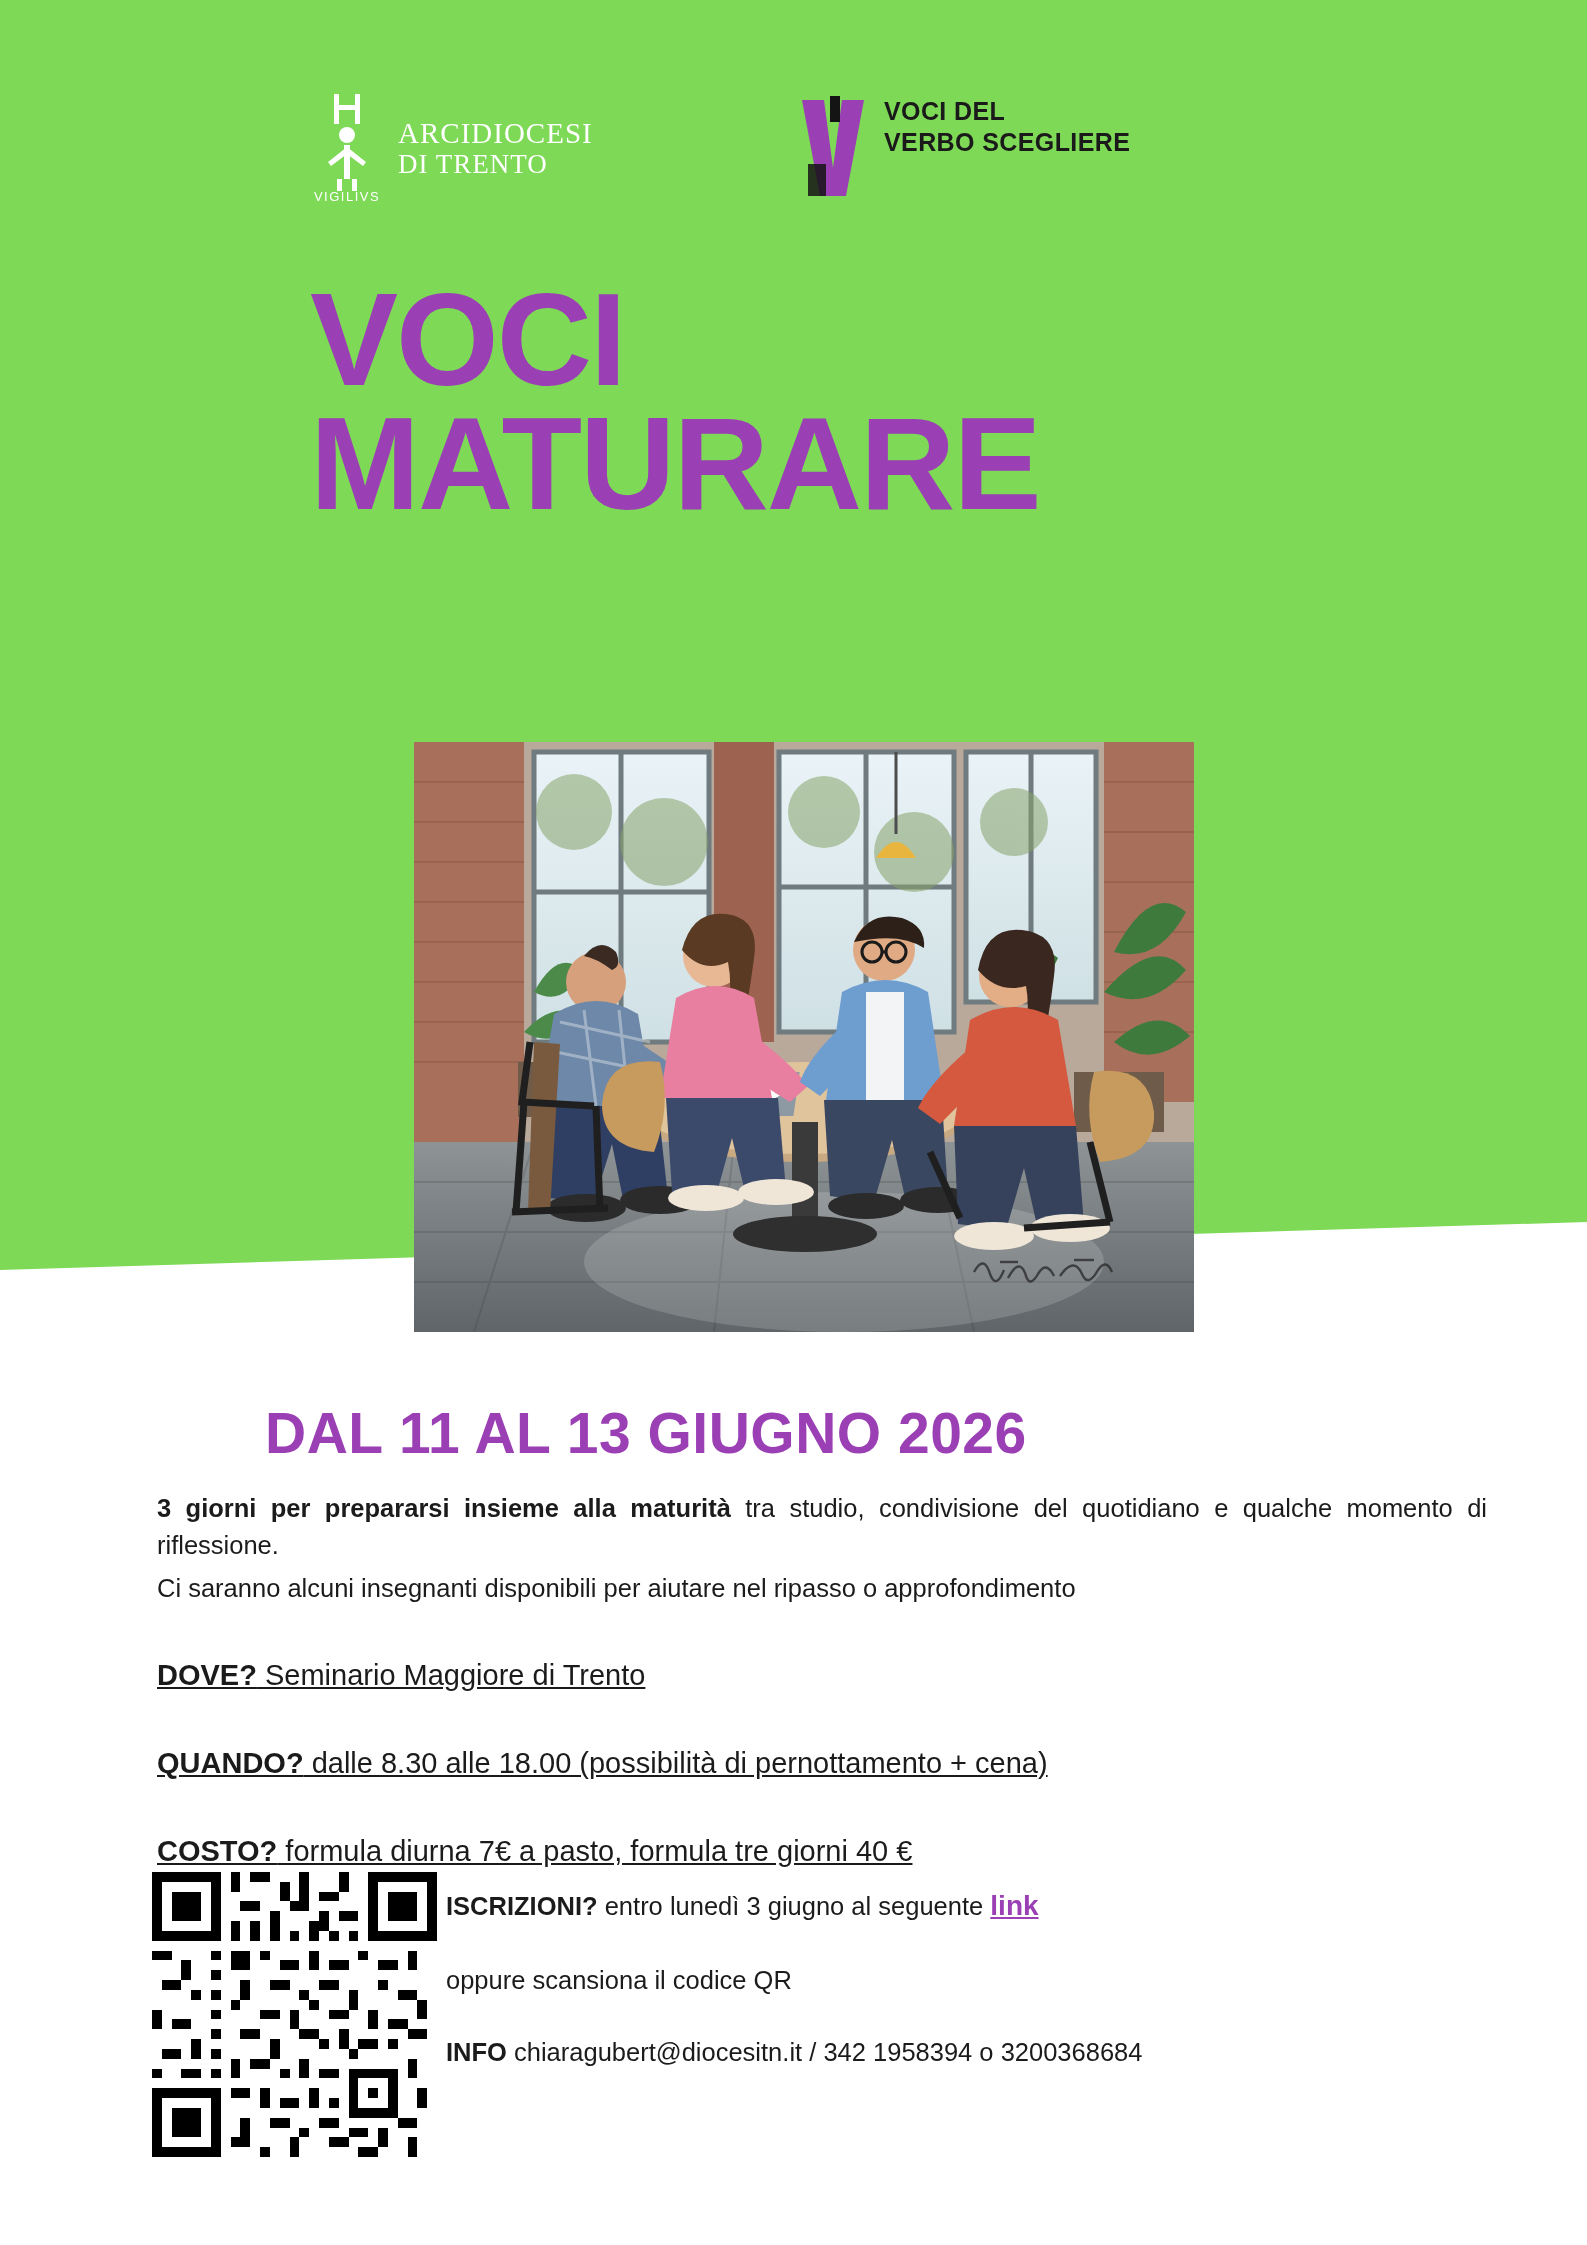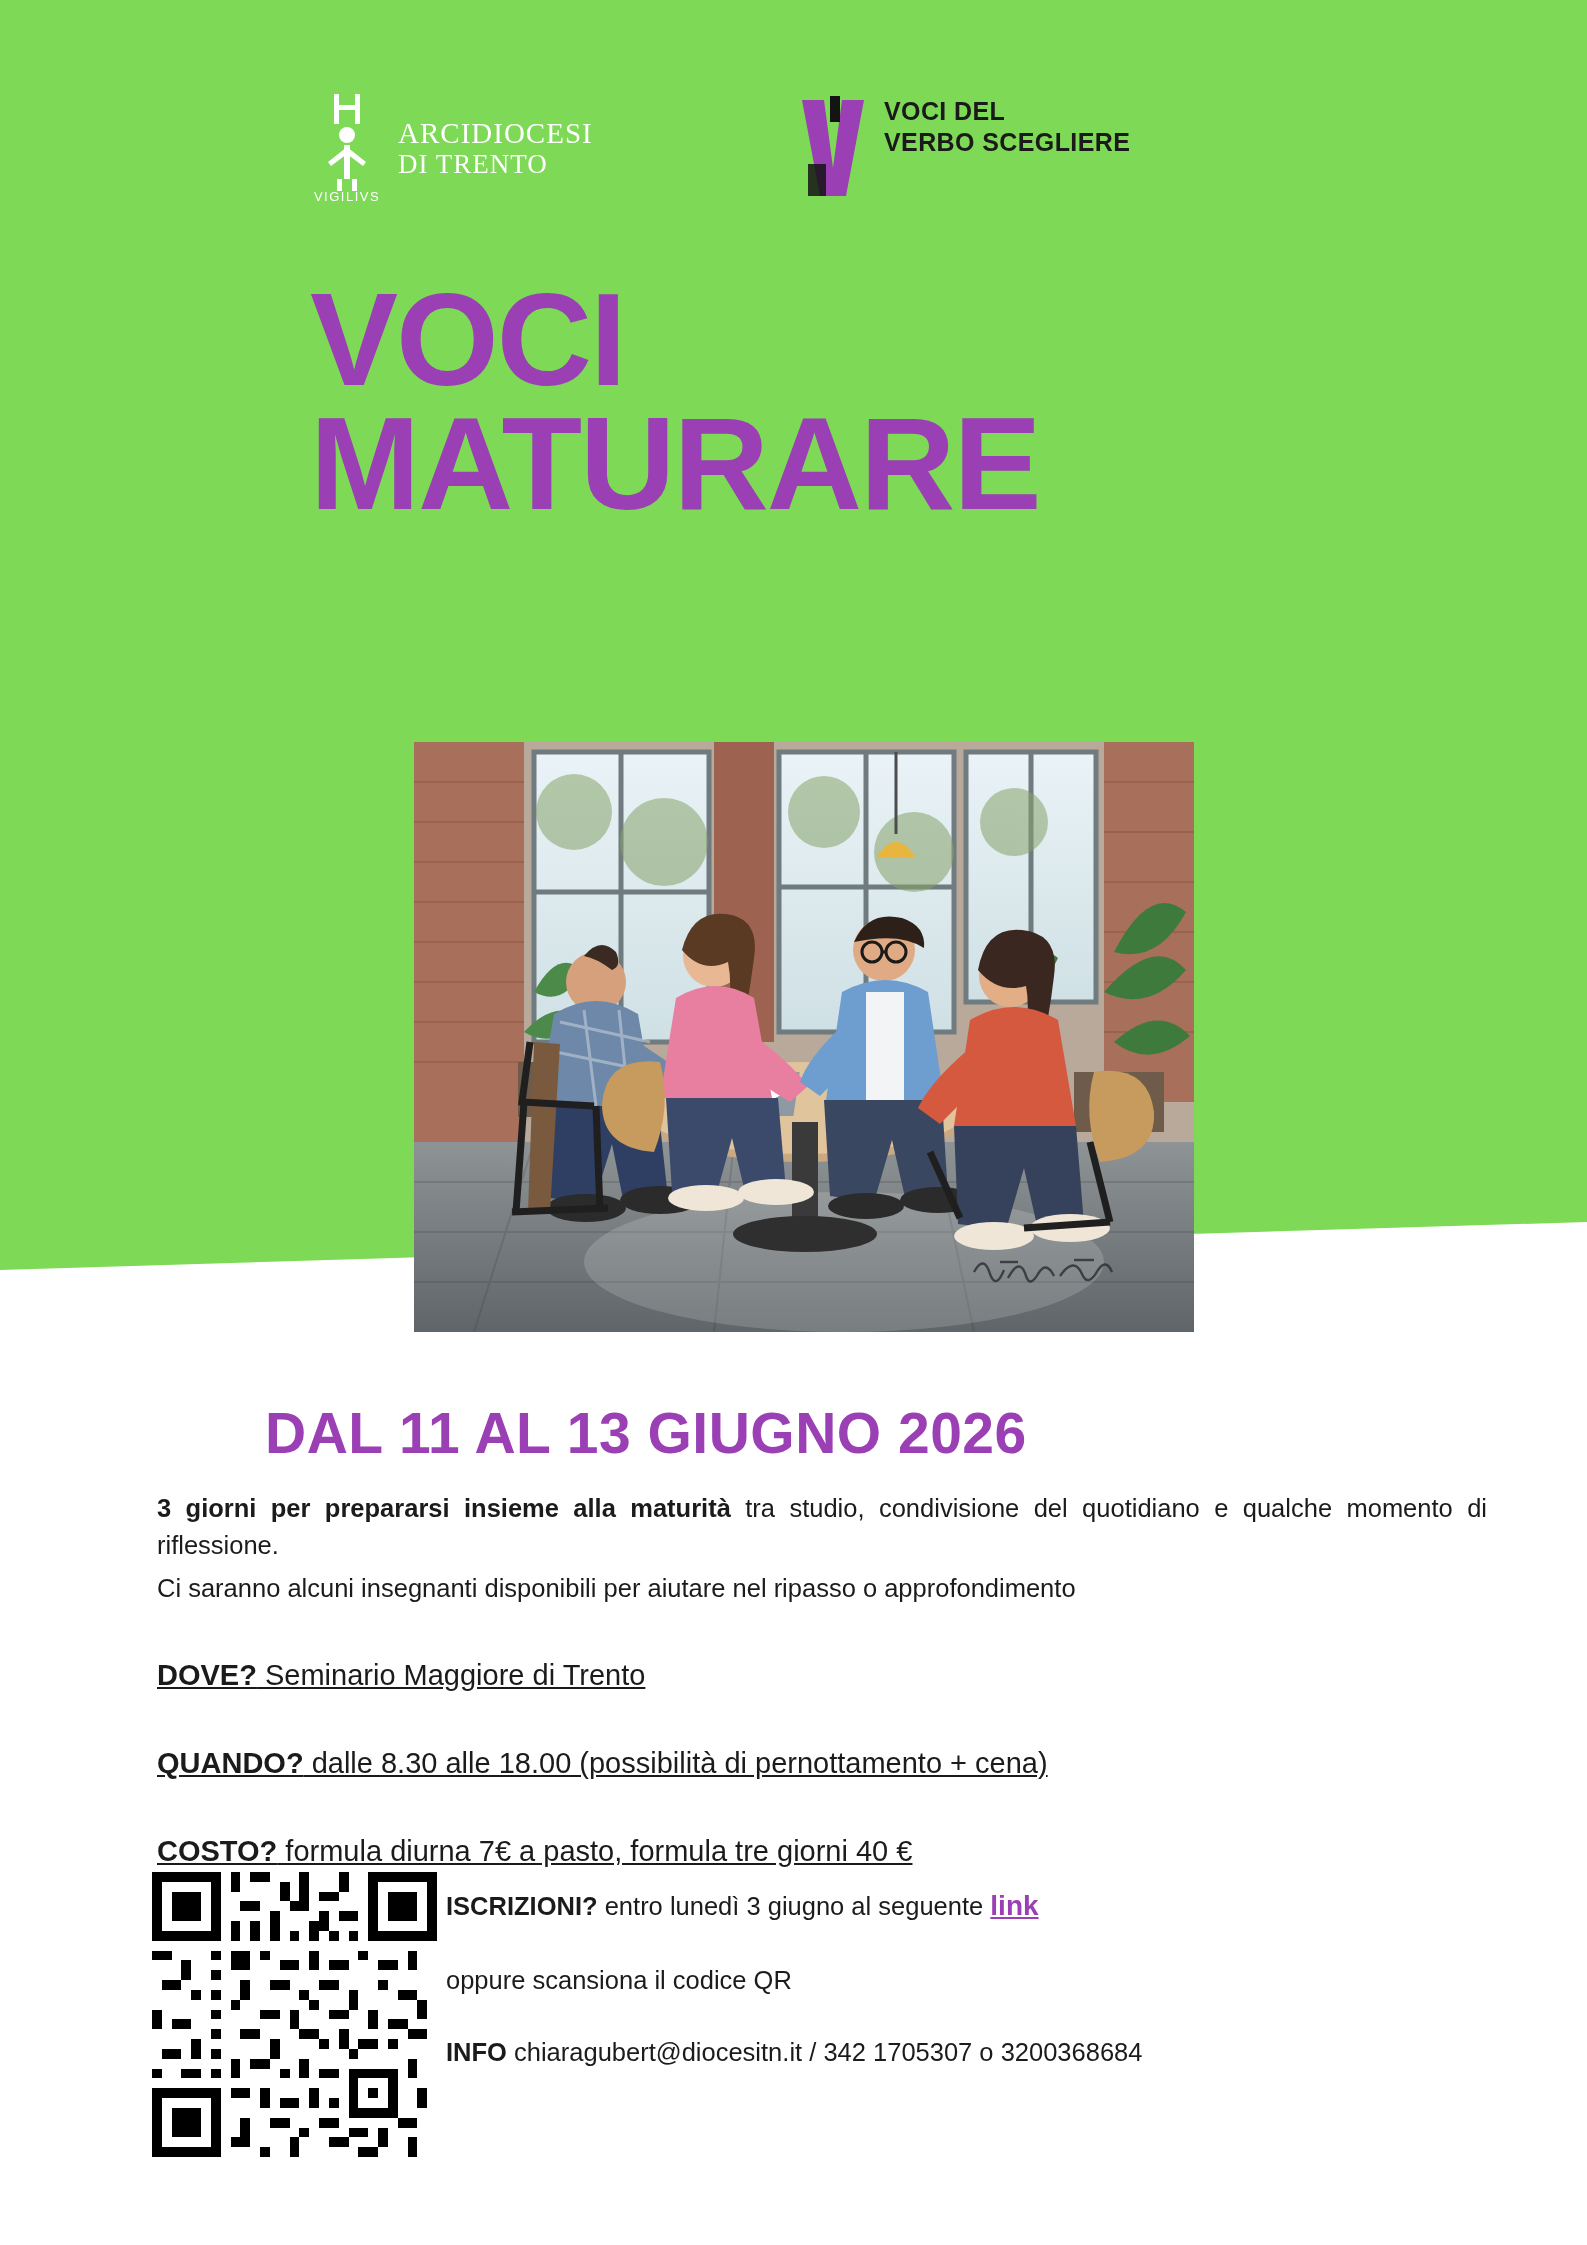--- a/index.html
+++ b/index.html
@@ -559,15 +559,15 @@
     </g>
   </svg>
 </div>
 
 <div class="bottom-text">
   <div class="row">
     <span class="label">ISCRIZIONI?</span><span> entro lunedì 3 giugno al seguente </span><a class="link" href="#">link</a>
   </div>
   <div class="row">oppure scansiona il codice QR</div>
   <div class="row">
-    <span class="label">INFO</span><span> chiaragubert@diocesitn.it / 342 1705307 o 3200368684</span>
+    <span class="label">INFO</span><span> chiaragubert@diocesitn.it / 342 1958394 o 3200368684</span>
   </div>
 </div>
 
 </body></html>

